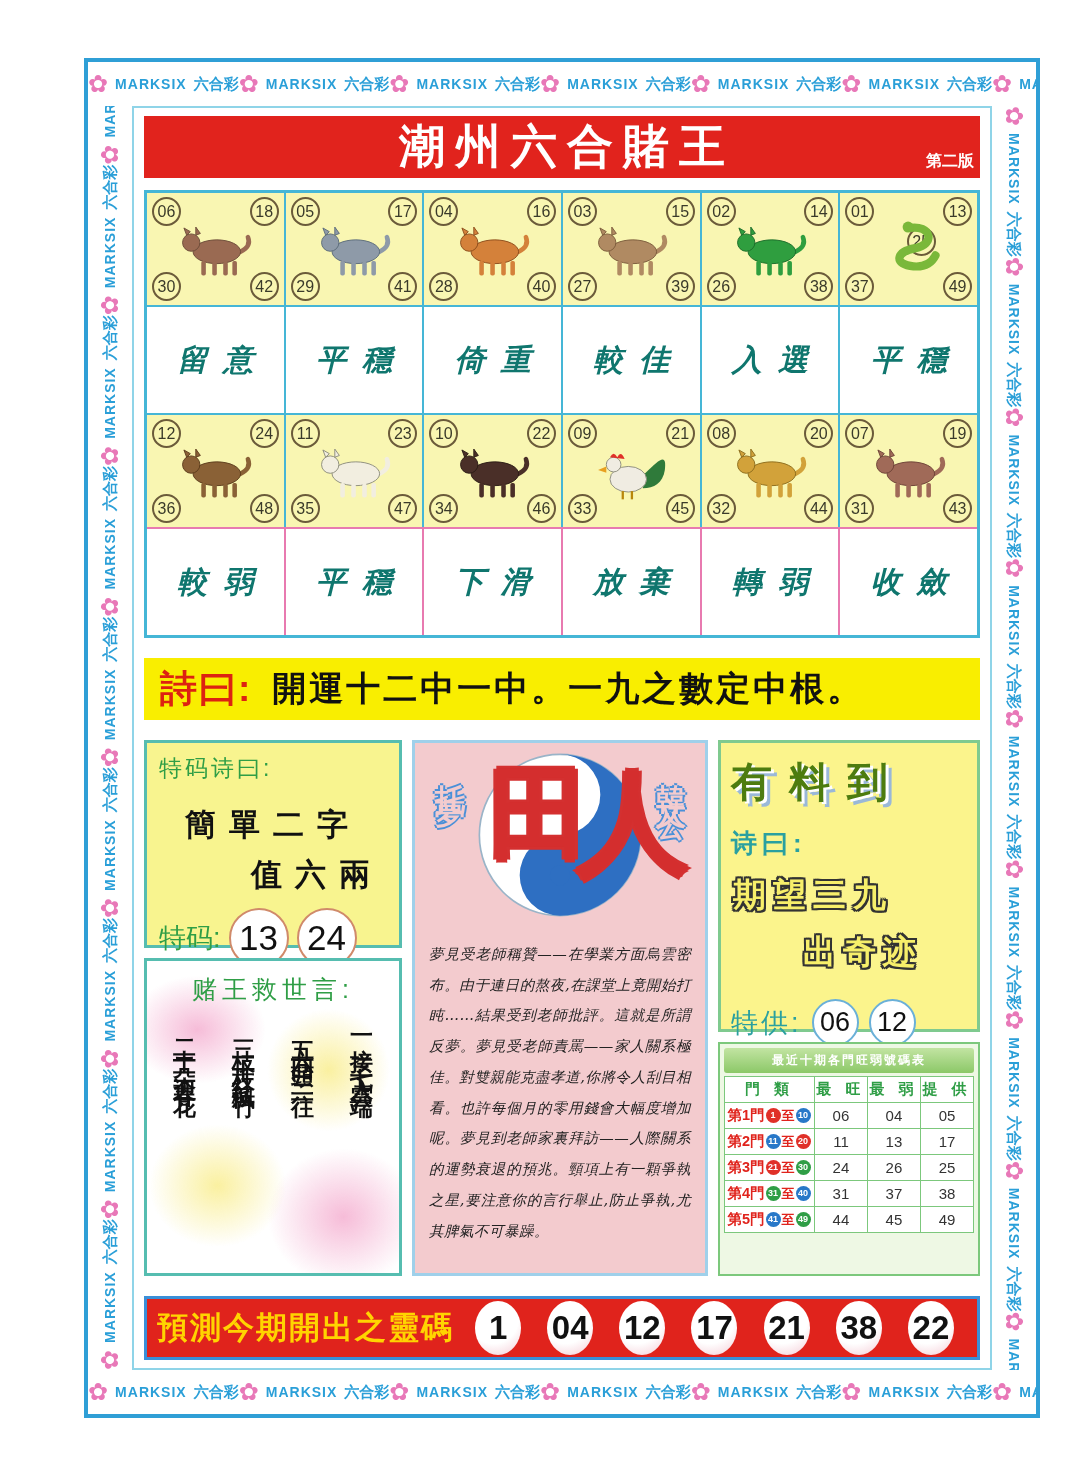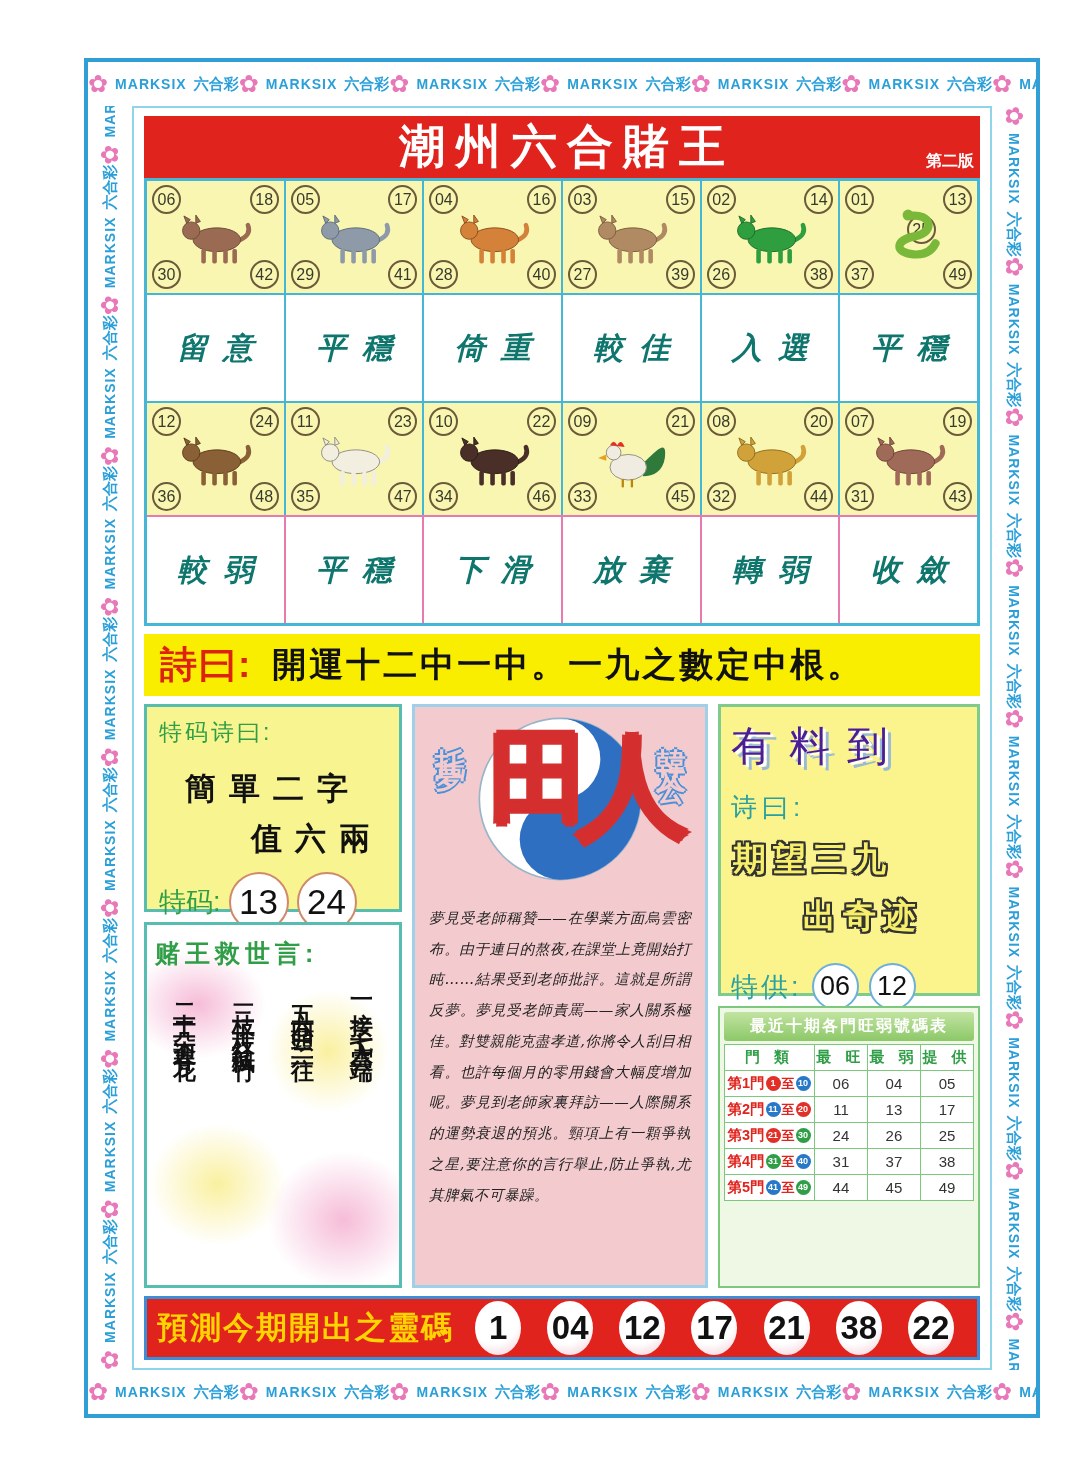--- a/index.html
+++ b/index.html
@@ -16,21 +16,21 @@
   .strip-vwrap.right{right:0;}
   .strip-v{position:absolute;top:0;left:0;height:44px;width:1264px;display:flex;align-items:center;justify-content:space-around;transform-origin:0 0;}
   .left .strip-v{transform:rotate(-90deg) translateX(-100%);}
   .right .strip-v{transform:rotate(90deg) translateY(-100%);}
   .b-unit{display:inline-flex;align-items:center;gap:7px;white-space:nowrap;}
   .b-flower{color:#e878b8;font-size:24px;line-height:1;}
   .b-mark{color:#2a9fd8;font-weight:bold;font-size:14px;letter-spacing:1px;}
   .b-cn{color:#2a9fd8;font-weight:bold;font-size:15px;}
 
   
-  .content{position:absolute;inset:44px;border:2px solid #8fd4e8;background:#fff;padding:8px 10px;display:flex;flex-direction:column;box-sizing:border-box;}
+  .content{position:absolute;inset:44px;border:2px solid #8fd4e8;background:#fff;padding:8px 10px;display:flex;flex-direction:column;box-sizing:border-box;gap:12px;}
 
   .title-bar{position:relative;background:#e1231d;height:62px;flex:0 0 62px;display:flex;align-items:center;justify-content:center;}
   .title{color:#fff;font-size:46px;font-weight:bold;letter-spacing:10px;text-indent:10px;}
   .edition{position:absolute;right:6px;bottom:6px;color:#fff;font-size:16px;font-weight:bold;}
 
   .intro{color:#cc4480;font-size:17.5px;line-height:1.72;padding:8px 2px 6px;text-align:justify;}
 
   
   .zgrid{border:3px solid #45b6d6;}
   .zrow{display:flex;}
@@ -60,51 +60,51 @@
   .sp-row{display:flex;align-items:center;margin-top:12px;gap:8px;}
   .sp-label{color:#2f9e46;font-size:27px;}
   .circle-big{width:60px;height:60px;border-radius:50%;background:#fff;border:2px solid #d08a6a;display:flex;align-items:center;justify-content:center;font-size:35px;color:#111;box-sizing:border-box;}
   .savior-box{flex:1;border:3px solid #56bdb0;padding:12px 8px;box-sizing:border-box;
     background:
       radial-gradient(95px 75px at 20% 22%, #f6bcd8 0%, rgba(246,188,216,0) 72%),
       radial-gradient(95px 85px at 28% 72%, #faf0a0 0%, rgba(250,240,160,0) 72%),
       radial-gradient(85px 85px at 72% 35%, #faf0a0 0%, rgba(250,240,160,0) 72%),
       radial-gradient(105px 95px at 78% 82%, #f6bcd8 0%, rgba(246,188,216,0) 72%),
       #fff;}
-  .sv-title{color:#2f9e46;font-size:25px;font-weight:bold;text-align:left;letter-spacing:5px;}
+  .sv-title{color:#2f9e46;font-size:25px;font-weight:normal;text-align:center;letter-spacing:5px;}
   .sv-cols{display:flex;flex-direction:row-reverse;justify-content:space-around;margin-top:16px;}
   .vline{writing-mode:vertical-rl;font-size:23px;font-weight:bold;color:#111;letter-spacing:9px;font-family:"Liberation Serif","DejaVu Serif",serif;}
 
   .dream-box{width:300px;background:#f3cbce;border:3px solid #9fd0ea;padding:8px 14px;box-sizing:border-box;}
   .dream-top{position:relative;height:182px;}
   .seal{position:absolute;writing-mode:vertical-rl;font-size:30px;font-weight:bold;letter-spacing:14px;color:#f3cbce;
     text-shadow:2px 0 0 #4a90d8,-2px 0 0 #4a90d8,0 2px 0 #4a90d8,0 -2px 0 #4a90d8;}
   .seal-l{left:0;top:8px;}
   .seal-r{right:0;top:8px;}
   .yinyang{position:absolute;left:50%;top:0;transform:translateX(-50%);}
   .oc{position:absolute;font-weight:bold;color:rgba(214,40,40,.15);line-height:1;
     text-shadow:3px 0 0 #d43030,-3px 0 0 #d43030,0 3px 0 #d43030,0 -3px 0 #d43030;}
   .oc1{left:60px;top:12px;font-size:100px;}
   .oc2{left:148px;top:16px;font-size:112px;}
   .dream-text{margin-top:6px;font-size:14.5px;line-height:2.12;color:#222;font-style:italic;letter-spacing:.5px;font-family:"DejaVu Serif","Liberation Serif",serif;text-align:justify;}
 
   .col-right{width:266px;display:flex;flex-direction:column;gap:10px;}
   .offer-box{background:#fbf48c;border:3px solid #7fca8f;height:292px;padding:12px 10px;box-sizing:border-box;}
-  .offer-title{color:#4c1d95;font-size:41px;font-weight:normal;letter-spacing:17px;white-space:nowrap;text-shadow:3px 2px 0 #fff,6px 5px 0 #9ab8d8;}
-  .offer-poem-label{color:#2aa0a0;font-size:26px;margin-top:16px;letter-spacing:5px;}
+  .offer-title{color:#4d7c0f;font-size:41px;font-weight:bold;letter-spacing:17px;white-space:nowrap;text-shadow:3px 2px 0 #fff,6px 5px 0 #9ab8d8;}
+  .offer-poem-label{color:#2aa0a0;font-size:26px;margin-top:16px;letter-spacing:5px;font-weight:bold;}
   .bub{font-size:33px;font-weight:bold;color:#f7ef6a;letter-spacing:7px;white-space:nowrap;
     text-shadow:2px 0 0 #333,-2px 0 0 #333,0 2px 0 #333,0 -2px 0 #333,2px 2px 0 #333,-2px -2px 0 #333,2px -2px 0 #333,-2px 2px 0 #333;}
   .bub1{margin-top:12px;margin-left:2px;}
   .bub2{margin-top:12px;margin-left:72px;}
   .offer-row{display:flex;align-items:center;gap:10px;margin-top:24px;}
   .offer-label{color:#2aa0a0;font-size:27px;letter-spacing:3px;}
   .circle-mid{width:47px;height:47px;border-radius:50%;background:#fff;border:2px solid #6ab0d8;display:flex;align-items:center;justify-content:center;font-size:27px;color:#111;box-sizing:border-box;}
 
   .gate-box{flex:1;background:#eef8e4;border:2px solid #7cc87c;padding:4px;box-sizing:border-box;}
-  .gate-title{background:linear-gradient(#c2e4a2,#8cc868);color:#fff;font-weight:bold;font-size:16px;text-align:center;letter-spacing:2px;padding:4px 0;border-radius:3px;}
+  .gate-title{background:linear-gradient(#c2e4a2,#8cc868);color:#fff;font-weight:bold;font-size:12px;text-align:center;letter-spacing:2px;padding:4px 0;border-radius:3px;}
   table.gate{width:100%;border-collapse:collapse;margin-top:3px;background:#fff;}
   table.gate th{color:#2f9e46;font-size:15px;font-weight:bold;border:1.5px solid #7cc87c;padding:3px 0;letter-spacing:5px;}
   table.gate td{border:1.5px solid #7cc87c;text-align:center;font-size:15px;color:#333;padding:1px 0;height:23px;}
   td.gcell{white-space:nowrap;text-align:left;padding-left:2px;}
   .gname{color:#e0231c;font-weight:bold;font-size:14.5px;}
   .ball{display:inline-flex;align-items:center;justify-content:center;width:15px;height:15px;border-radius:50%;color:#fff;font-size:9px;font-weight:bold;vertical-align:2px;margin:0 1px;}
   .zhi{color:#e0231c;font-size:13px;font-weight:bold;}
 
   .pred-banner{margin-top:8px;background:#e0231c;border:3px solid #3a8fd8;height:64px;flex:0 0 64px;display:flex;align-items:center;padding:0 10px;gap:8px;box-sizing:border-box;}
   .pred-label{color:#ffd400;font-size:31px;font-weight:bold;letter-spacing:2px;white-space:nowrap;}

